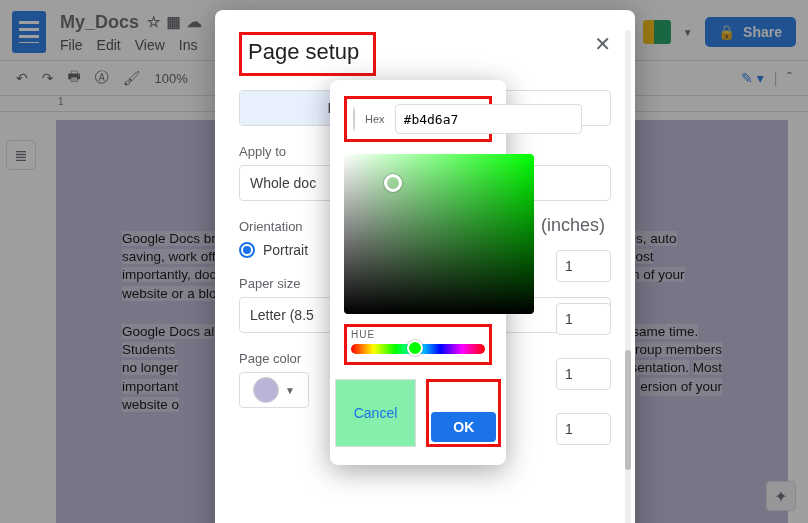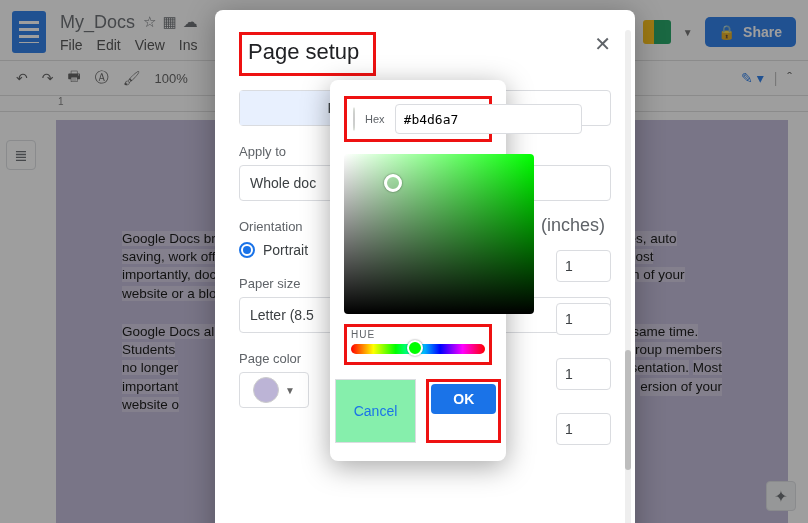--- a/index.html
+++ b/index.html
@@ -5,21 +5,21 @@
   * { box-sizing: border-box; margin: 0; padding: 0; font-family: Arial, Helvetica, sans-serif; }
   body { width:808px; height:523px; overflow:hidden; position:relative; background:#fff; }
   .dim { position:absolute; inset:0; background:rgba(40,40,40,.45); pointer-events:none; }
 
   
   .docs-app { position:absolute; inset:0; background:#fff; }
   .topbar { display:flex; align-items:center; padding:4px 12px 0 12px; height:60px; }
   .docs-logo { width:34px; height:42px; background:#1a73e8; border-radius:3px; position:relative; margin-right:14px; }
   .docs-logo::before { content:""; position:absolute; left:7px; right:7px; top:10px; bottom:10px;
                        background:repeating-linear-gradient(#fff 0 3px, transparent 3px 7px); }
-  .title-row { display:flex; align-items:center; gap:8px; }
+  .title-row { display:flex; align-items:center; gap:8px;font-weight:bold; }
   .title { font-size:18px; color:#5f6368; }
   .title-icons { display:flex; gap:6px; color:#5f6368; font-size:15px;}
   .menu-row { display:flex; gap:14px; font-size:14px; color:#444; margin-top:4px;}
   .right-actions { margin-left:auto; display:flex; align-items:center; gap:12px;}
   .meet { width:28px; height:24px; background:linear-gradient(90deg,#fbbc04 0 40%, #0f9d58 40% 100%); border-radius:3px;}
   .share-btn { background:#1a73e8; color:#fff; border-radius:5px; border:none; padding:7px 14px; font-size:14px; font-weight:bold; display:flex; gap:7px;}
   .toolbar { border-top:1px solid #ddd; border-bottom:1px solid #ddd; height:36px; display:flex; align-items:center; padding:0 16px; gap:14px; color:#555; font-size:14px;}
   .zoom { font-size:13px;}
   .toolbar-right { margin-left:auto; display:flex; align-items:center; gap:10px;}
   .pencil { color:#1a73e8; }
@@ -66,21 +66,21 @@
   .sv-thumb { position:absolute; top:20px; left:40px; width:18px;height:18px;border:3px solid #fff;border-radius:50%;box-shadow:0 0 2px rgba(0,0,0,.6);}
   .hue-wrap{ margin-top:10px; border:3px solid #e11; padding:2px 4px 8px;}
   .hue-label{font-size:10px;letter-spacing:.1em;color:#5f6368;margin-bottom:4px;}
   .hue-track{ position:relative; height:10px; border-radius:6px;
               background:linear-gradient(to right,#f00,#ff0,#0f0,#0ff,#00f,#f0f,#f00);}
   .hue-thumb{ position:absolute; top:-4px; left:56px; width:16px;height:16px;border-radius:50%;
               background:#0f0; border:2px solid #fff; box-shadow:0 0 2px rgba(0,0,0,.5);}
   .pop-btns{ margin-top:14px; display:flex; gap:10px; justify-content:center;}
   .pop-ok-wrap{ border:3px solid #e11; padding:2px;}
   .btn-mini-out{border:1px solid #dadce0;background:#86efac;color:#1a73e8;font-size:14px;padding:23px 18px;border-radius:0;cursor:pointer;}
-  .btn-mini-pri{border:none;background:#1a73e8;color:#fff;font-size:14px;font-weight:bold;padding:7px 22px;border-radius:4px;cursor:pointer;}
+  .btn-mini-pri{border:none;background:#1a73e8;color:#fff;font-size:14px;font-weight:bold;padding:7px 22px;border-radius:4px;cursor:pointer;margin-top:28px;}
   .explore{position:absolute;right:12px;bottom:12px;width:30px;height:30px;background:#f1f3f4;border:1px solid #dadce0;border-radius:4px;display:flex;align-items:center;justify-content:center;color:#5f6368;}
 </style>
 </head>
 <body>
 
 <div class="docs-app">
   <div class="topbar">
     <div class="docs-logo"></div>
     <div>
       <div class="title-row">

